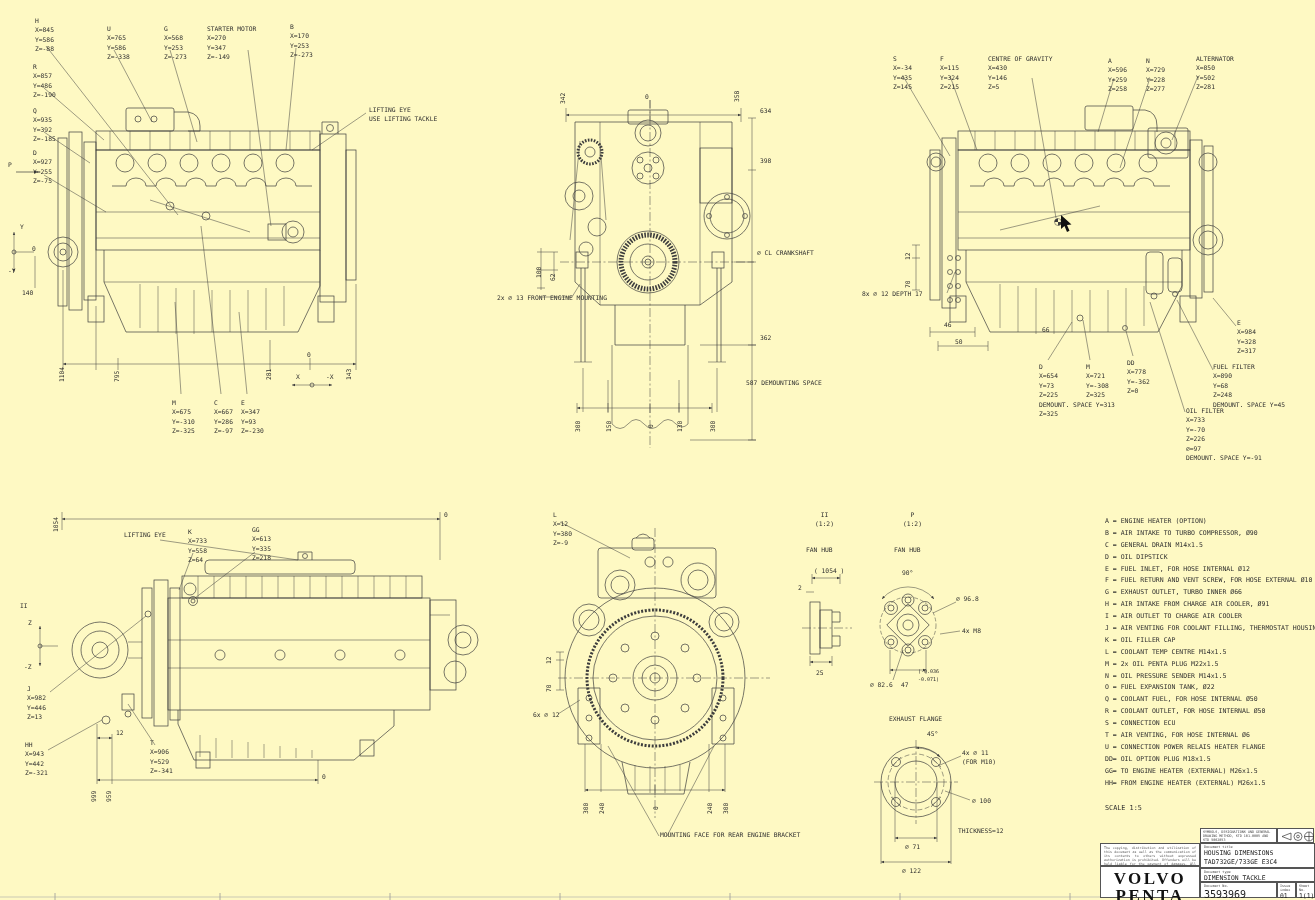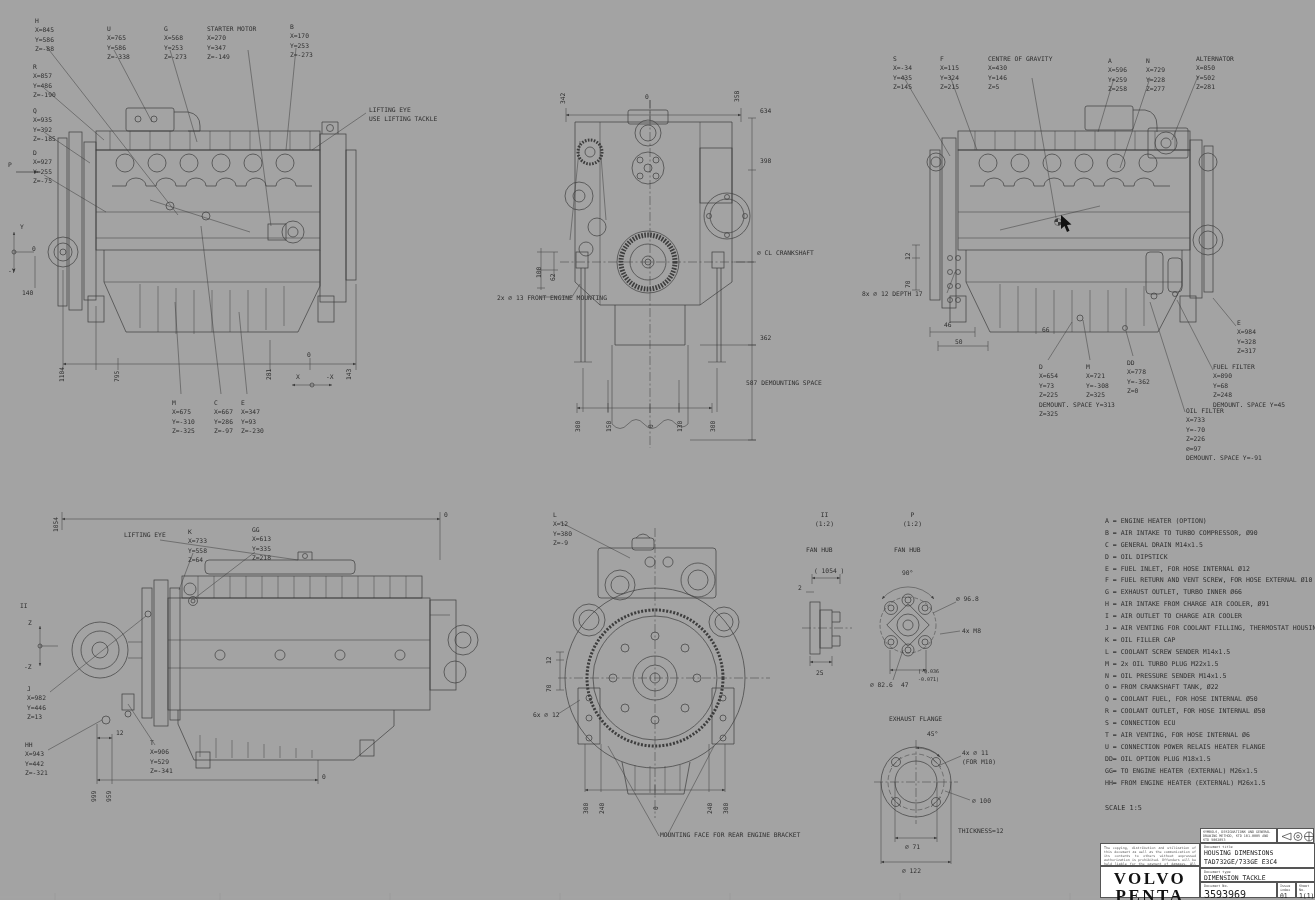--- a/index.html
+++ b/index.html
@@ -1,16 +1,16 @@
 <!DOCTYPE html>
 <html><head>
 <meta charset="utf-8">
 <style>
   html,body{margin:0;padding:0;background:#fff;}
-  #sheet{position:relative;width:1315px;height:900px;background:#a3a3a3;overflow:hidden;
+  #sheet{position:relative;width:1315px;height:900px;background:#fef9c3;overflow:hidden;
          font-family:"DejaVu Sans Mono",monospace;text-decoration:underline;}
   .lbl{position:absolute;font:6.3px/1.5 "DejaVu Sans Mono",monospace;color:#2e2e2e;
        white-space:pre-line;}
   .rot{transform:rotate(-90deg);transform-origin:0 0;}
   .art{position:absolute;left:0;top:0;}
   .legend{position:absolute;left:1105px;top:518px;width:205px;}
   .legend .li{font:6.5px/1 "DejaVu Sans Mono",monospace;color:#2e2e2e;height:11.9px;white-space:nowrap;}
   .scale{position:absolute;left:1105px;top:804px;font:6.8px "DejaVu Sans Mono",monospace;color:#2e2e2e;}
   
   .tb{position:absolute;font-family:"DejaVu Sans Mono",monospace;color:#222;}
@@ -589,24 +589,24 @@
   <div class="li">B = AIR INTAKE TO TURBO COMPRESSOR, Ø90</div>
   <div class="li">C = GENERAL DRAIN M14x1.5</div>
   <div class="li">D = OIL DIPSTICK</div>
   <div class="li">E = FUEL INLET, FOR HOSE INTERNAL Ø12</div>
   <div class="li">F = FUEL RETURN AND VENT SCREW, FOR HOSE EXTERNAL Ø10</div>
   <div class="li">G = EXHAUST OUTLET, TURBO INNER Ø66</div>
   <div class="li">H = AIR INTAKE FROM CHARGE AIR COOLER, Ø91</div>
   <div class="li">I = AIR OUTLET TO CHARGE AIR COOLER</div>
   <div class="li">J = AIR VENTING FOR COOLANT FILLING, THERMOSTAT HOUSING</div>
   <div class="li">K = OIL FILLER CAP</div>
-  <div class="li">L = COOLANT SCREW SENDER M14x1.5</div>
-  <div class="li">M = 2x OIL TURBO PLUG M22x1.5</div>
+  <div class="li">L = COOLANT TEMP CENTRE M14x1.5</div>
+  <div class="li">M = 2x OIL PENTA PLUG M22x1.5</div>
   <div class="li">N = OIL PRESSURE SENDER M14x1.5</div>
-  <div class="li">O = FROM CRANKSHAFT TANK, Ø22</div>
+  <div class="li">O = FUEL EXPANSION TANK, Ø22</div>
   <div class="li">Q = COOLANT FUEL, FOR HOSE INTERNAL Ø50</div>
   <div class="li">R = COOLANT OUTLET, FOR HOSE INTERNAL Ø50</div>
   <div class="li">S = CONNECTION ECU</div>
   <div class="li">T = AIR VENTING, FOR HOSE INTERNAL Ø6</div>
   <div class="li">U = CONNECTION POWER RELAIS HEATER FLANGE</div>
   <div class="li">DD= OIL OPTION PLUG M18x1.5</div>
   <div class="li">GG= TO ENGINE HEATER (EXTERNAL) M26x1.5</div>
   <div class="li">HH= FROM ENGINE HEATER (EXTERNAL) M26x1.5</div>
 </div>
 <div class="scale">SCALE 1:5</div>

